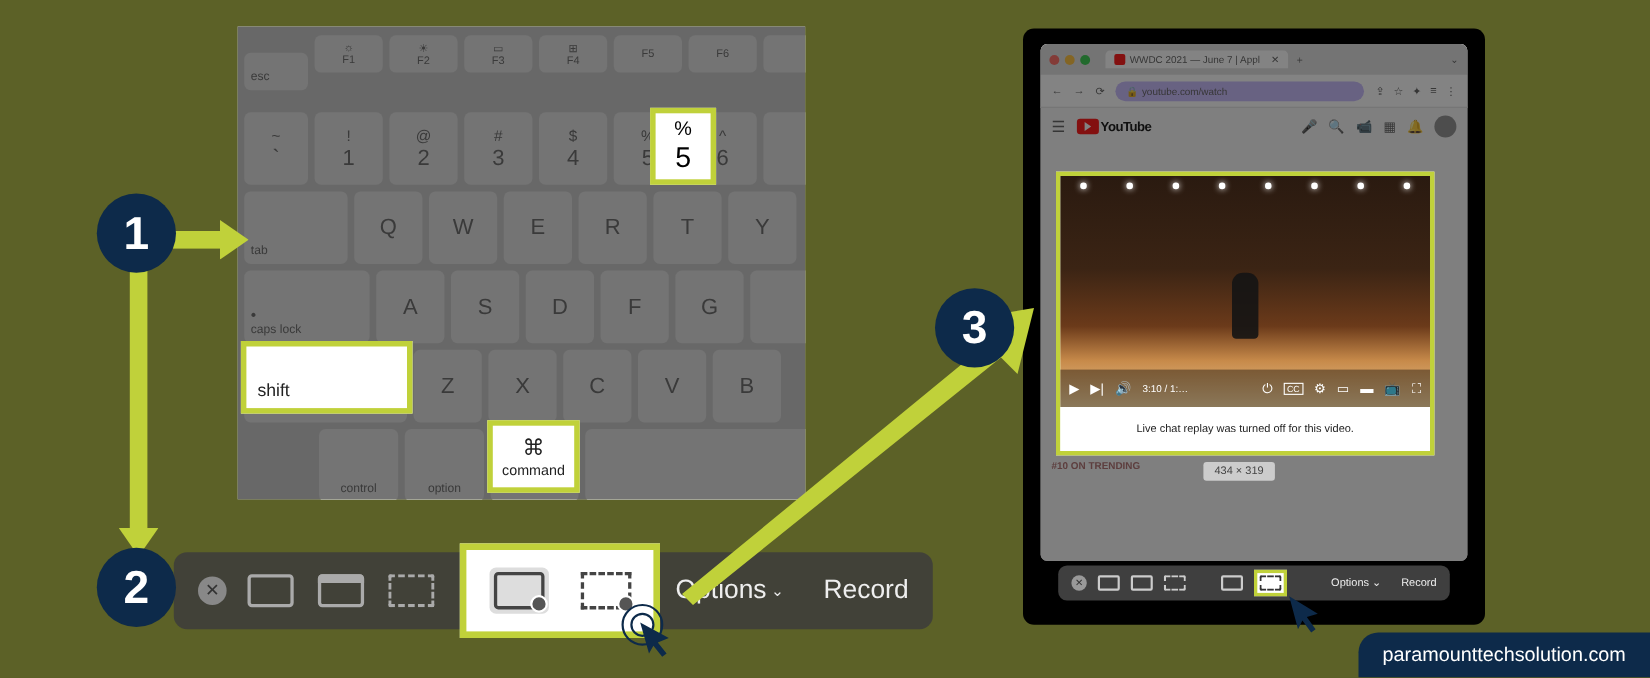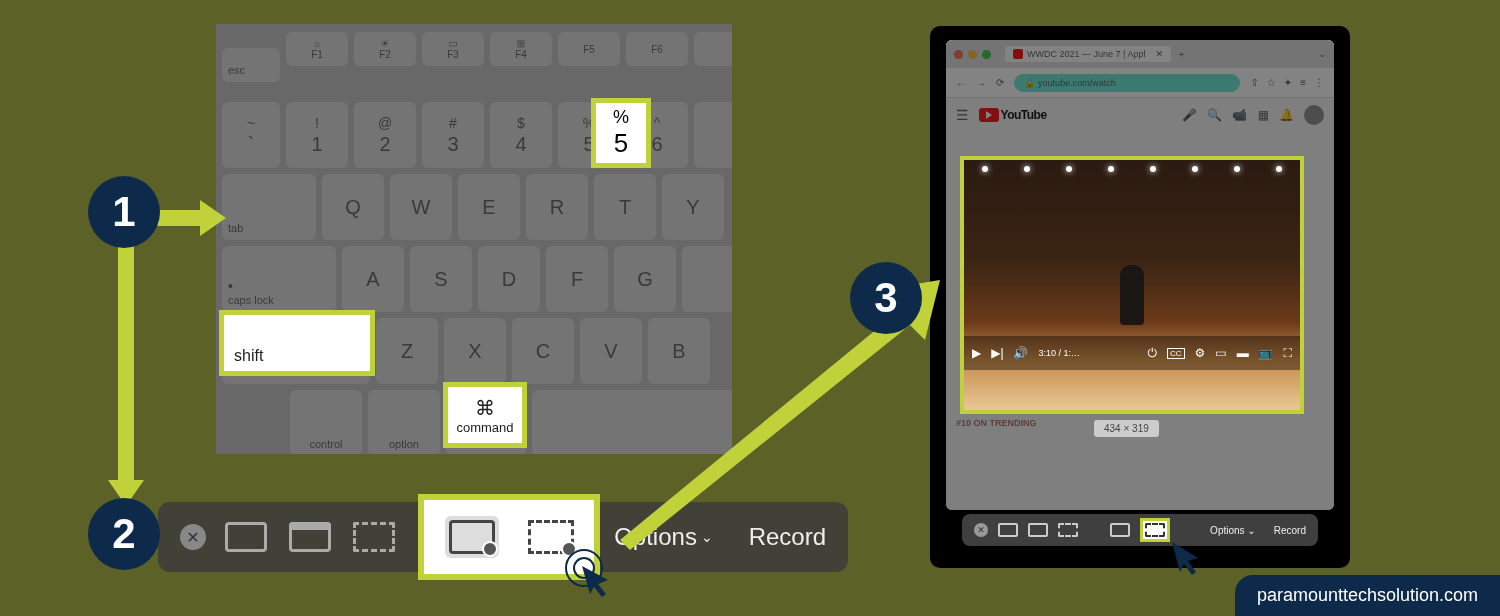--- a/index.html
+++ b/index.html
@@ -163,21 +163,21 @@
   z-index: 12;
   pointer-events: none;
 }
 .tabbar { height: 28px; background: #dedede; display:flex; align-items:center; padding: 0 8px; gap:6px; font-size: 9px; color:#555;}
 .traffic { display:flex; gap:5px; margin-right: 8px;}
 .dot { width:9px; height:9px; border-radius:50%; }
 .dot.r{background:#ff5f57}.dot.y{background:#febc2e}.dot.g{background:#28c840}
 .tab { background:#fff; padding: 3px 8px; border-radius: 4px 4px 0 0; display:flex; align-items:center; gap:4px;}
 .tab .yt-favicon{width:10px;height:10px;background:#f00;border-radius:2px;}
 .addrbar { height: 30px; background:#fff; border-bottom:1px solid #ddd; display:flex; align-items:center; padding:0 10px; gap:10px; font-size:10px; color:#555;}
-.addrbar .url-box{flex:1; background:#5eead4; border-radius:12px; padding:4px 10px; font-size:9px;}
+.addrbar .url-box{flex:1; background:#c4b5fd; border-radius:12px; padding:4px 10px; font-size:9px;}
 .addrbar .ext-icons{display:flex;gap:8px;}
 .yt-header { height: 34px; display:flex; align-items:center; padding: 0 10px; gap:10px;}
 .hamburger{font-size:14px;color:#555;}
 .yt-logo{display:flex;align-items:center;gap:2px;}
 .yt-logo .play{width:20px;height:14px;background:#f00;border-radius:3px;position:relative;}
 .yt-logo .play::after{content:'';position:absolute;left:7px;top:3px;border-left:6px solid #fff;border-top:4px solid transparent;border-bottom:4px solid transparent;}
 .yt-logo .txt{font-weight:700;font-size:12px;letter-spacing:-0.5px;}
 .yt-header .spacer{flex:1}
 .yt-header .hicon{font-size:12px;color:#555;}
 .avatar{width:20px;height:20px;border-radius:50%;background:#888;}
@@ -462,20 +462,21 @@
     <span class="time">3:10 / 1:…</span>
     <div class="spacer"></div>
     <span class="cicon">⏻</span>
     <span class="cicon" style="border:1px solid #fff;padding:0 2px;font-size:8px">CC</span>
     <span class="cicon">⚙</span>
     <span class="cicon">▭</span>
     <span class="cicon">▬</span>
     <span class="cicon">📺</span>
     <span class="cicon">⛶</span>
   </div>
+  <div class="chat-msg">Live chat replay was turned off for this video.</div>
 </div>
 <div class="dim-badge">434 × 319</div>
 
 <div class="browser-overlay-dark"></div>
 
 <div class="mini-toolbar">
   <div class="m-close">✕</div>
   <div class="m-icon"></div>
   <div class="m-icon"></div>
   <div class="m-icon dashed"></div>

